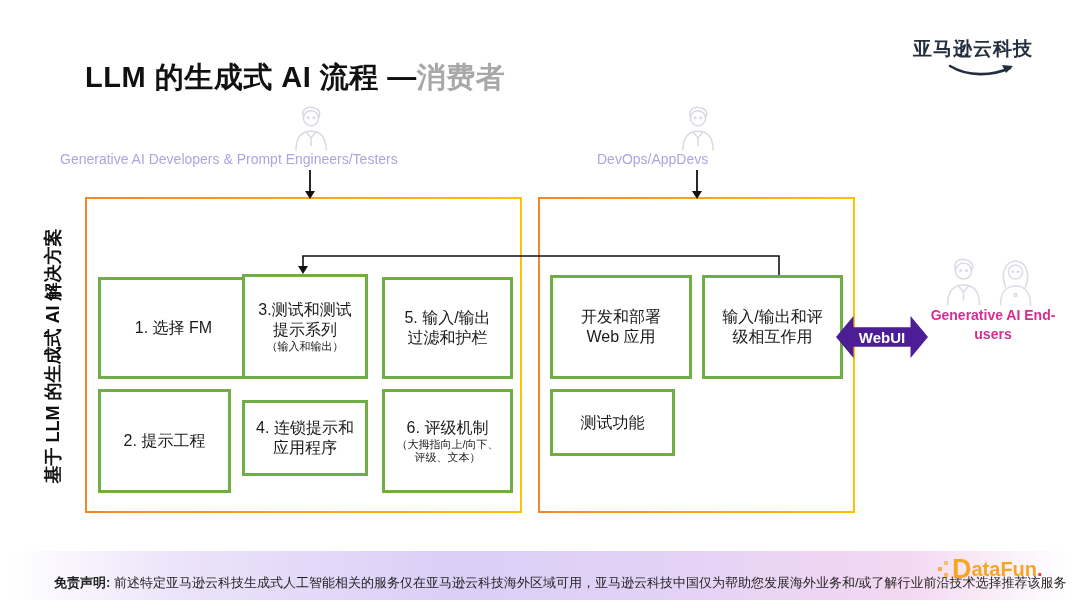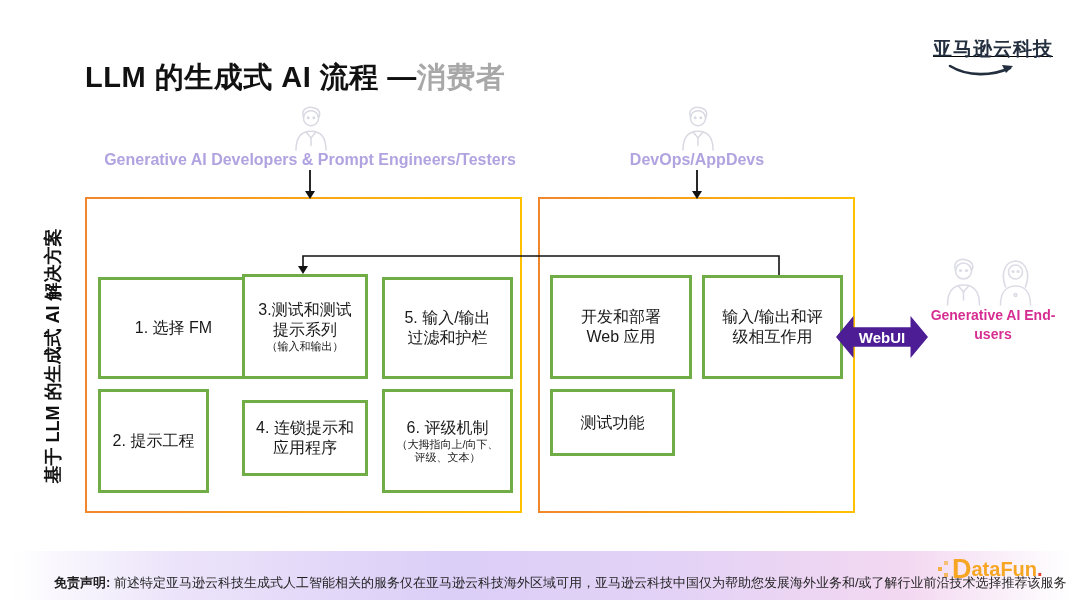--- a/index.html
+++ b/index.html
@@ -5,28 +5,28 @@
   * { margin:0; padding:0; box-sizing:border-box; }
   body { background:#888; font-family:"Liberation Sans", sans-serif; }
   .slide {
     position:relative; width:1080px; height:608px; background:#ffffff;
     overflow:hidden; margin:0 auto;
   }
   
   .title { position:absolute; left:85px; top:58px; font-size:29px; font-weight:bold;
            color:#111111; letter-spacing:0.5px; white-space:nowrap; }
   .title .accent { color:#a8a8a8; }
-  .aws-logo { position:absolute; left:913px; top:36px; width:140px; text-align:right;text-decoration:underline; }
+  .aws-logo { position:absolute; left:913px; top:36px; width:140px; text-align:left; }
   .aws-text { font-size:19px; font-weight:bold; color:#232f3e; letter-spacing:1px; white-space:nowrap; }
   .aws-smile { display:block; margin:1px auto 0; }
 
   
   .actor-icon { position:absolute; }
-  .actor-label { position:absolute; font-size:16px; font-weight:bold; color:#b1a3e0;
-                 text-align:center; white-space:nowrap; }
+  .actor-label { position:absolute; font-size:14px; font-weight:normal; color:#b1a3e0;
+                 white-space:nowrap; }
   .endusers-label { position:absolute; left:918px; top:306px; width:150px;
                     font-size:14px; font-weight:bold; color:#d62d92; text-align:center; line-height:1.35; }
 
   
   .side-label { position:absolute; left:53px; top:356px; font-size:18px; font-weight:bold;
                 color:#111; white-space:nowrap;
                 transform:translate(-50%,-50%) rotate(-90deg); }
 
   
   .orange-panel { position:absolute; border:2px solid #f5a623;
@@ -37,21 +37,21 @@
   .gbox { position:absolute; border:3px solid #70ad47; background:#ffffff;
           display:flex; flex-direction:column; align-items:center; justify-content:center;
           text-align:center; padding:4px; }
   .gbox-title { font-size:16px; color:#1a1a1a; line-height:1.25; white-space:pre-line; }
   .gbox-sub   { font-size:11px; color:#1a1a1a; line-height:1.2; white-space:pre-line; }
 
   
   .b1 { left:98px;  top:277px; width:151px; height:102px; }
   .b3 { left:242px; top:274px; width:126px; height:105px; }
   .b5 { left:382px; top:277px; width:131px; height:102px; }
-  .b2 { left:98px;  top:389px; width:111px; height:104px; }
+  .b2 { left:98px;  top:389px; width:133px; height:104px; }
   .b4 { left:242px; top:400px; width:126px; height:76px; }
   .b6 { left:382px; top:389px; width:131px; height:104px; }
   
   .r1 { left:550px; top:275px; width:142px; height:104px; }
   .r2 { left:702px; top:275px; width:141px; height:104px; }
   .r3 { left:550px; top:389px; width:125px; height:67px; }
 
   
   .overlay { position:absolute; left:0; top:0; width:1080px; height:608px; pointer-events:none; }
 

